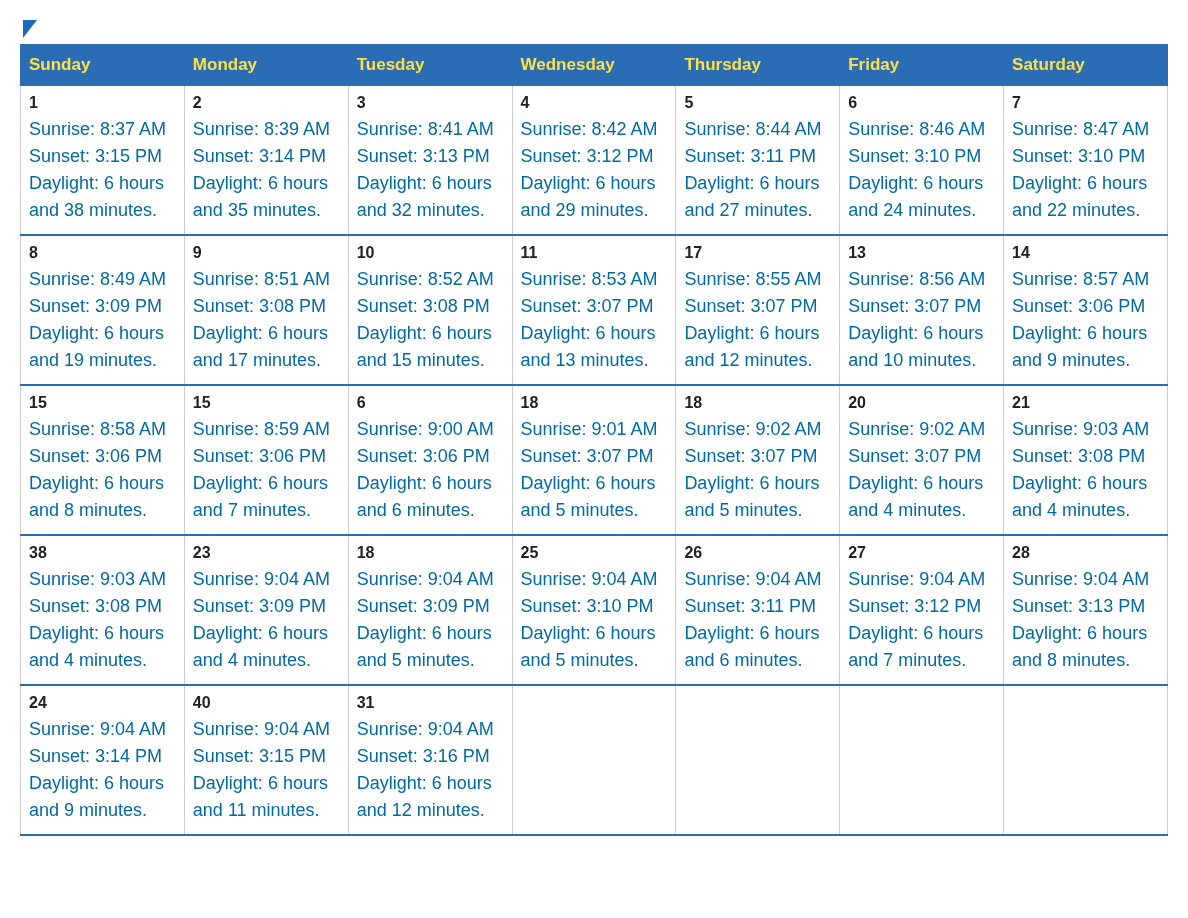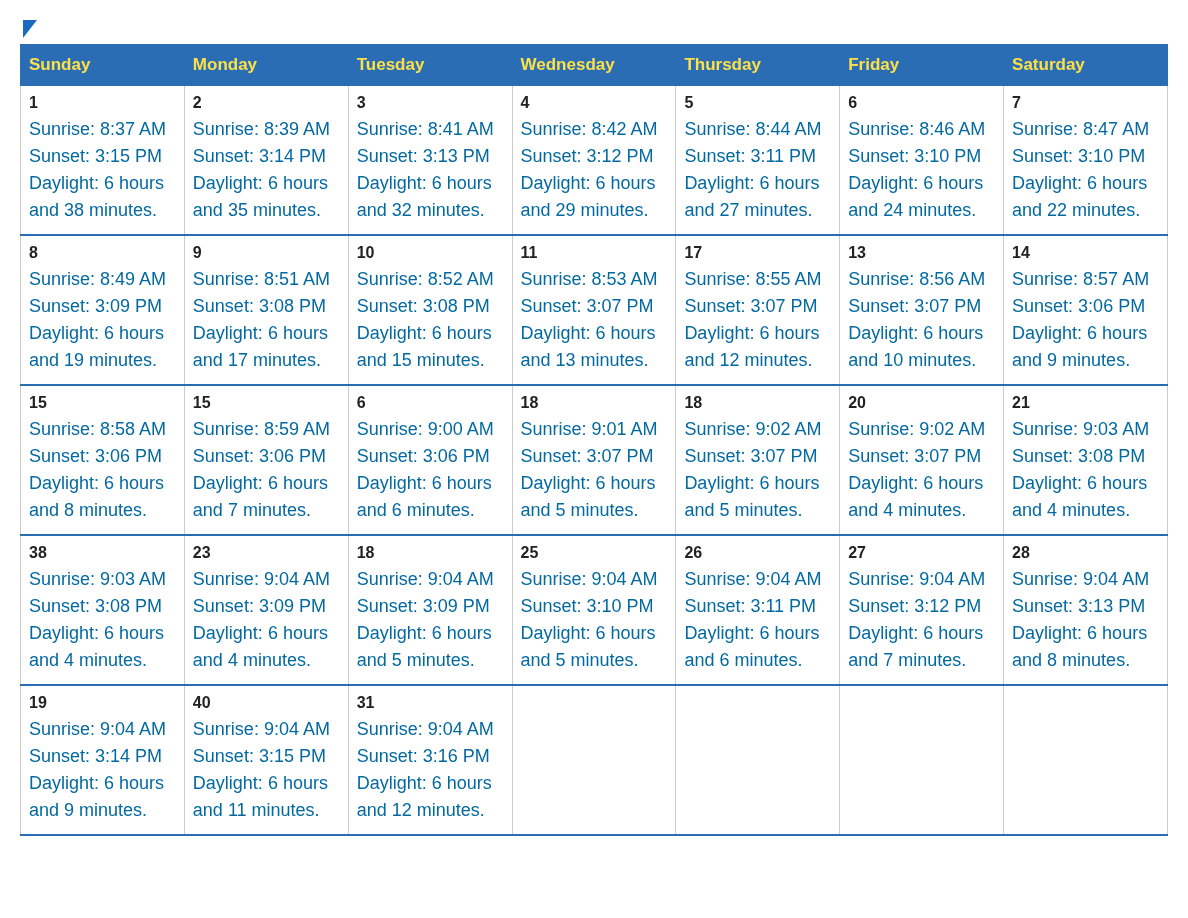--- a/index.html
+++ b/index.html
@@ -250,21 +250,21 @@
           <span class="day-num">27</span>
           <div class="day-info">Sunrise: 9:04 AM<br>Sunset: 3:12 PM<br>Daylight: 6 hours<br>and 7 minutes.</div>
         </td>
         <td>
           <span class="day-num">28</span>
           <div class="day-info">Sunrise: 9:04 AM<br>Sunset: 3:13 PM<br>Daylight: 6 hours<br>and 8 minutes.</div>
         </td>
       </tr>
       <tr>
         <td>
-          <span class="day-num">19</span>
+          <span class="day-num">24</span>
           <div class="day-info">Sunrise: 9:04 AM<br>Sunset: 3:14 PM<br>Daylight: 6 hours<br>and 9 minutes.</div>
         </td>
         <td>
           <span class="day-num">40</span>
           <div class="day-info">Sunrise: 9:04 AM<br>Sunset: 3:15 PM<br>Daylight: 6 hours<br>and 11 minutes.</div>
         </td>
         <td>
           <span class="day-num">31</span>
           <div class="day-info">Sunrise: 9:04 AM<br>Sunset: 3:16 PM<br>Daylight: 6 hours<br>and 12 minutes.</div>
         </td>

